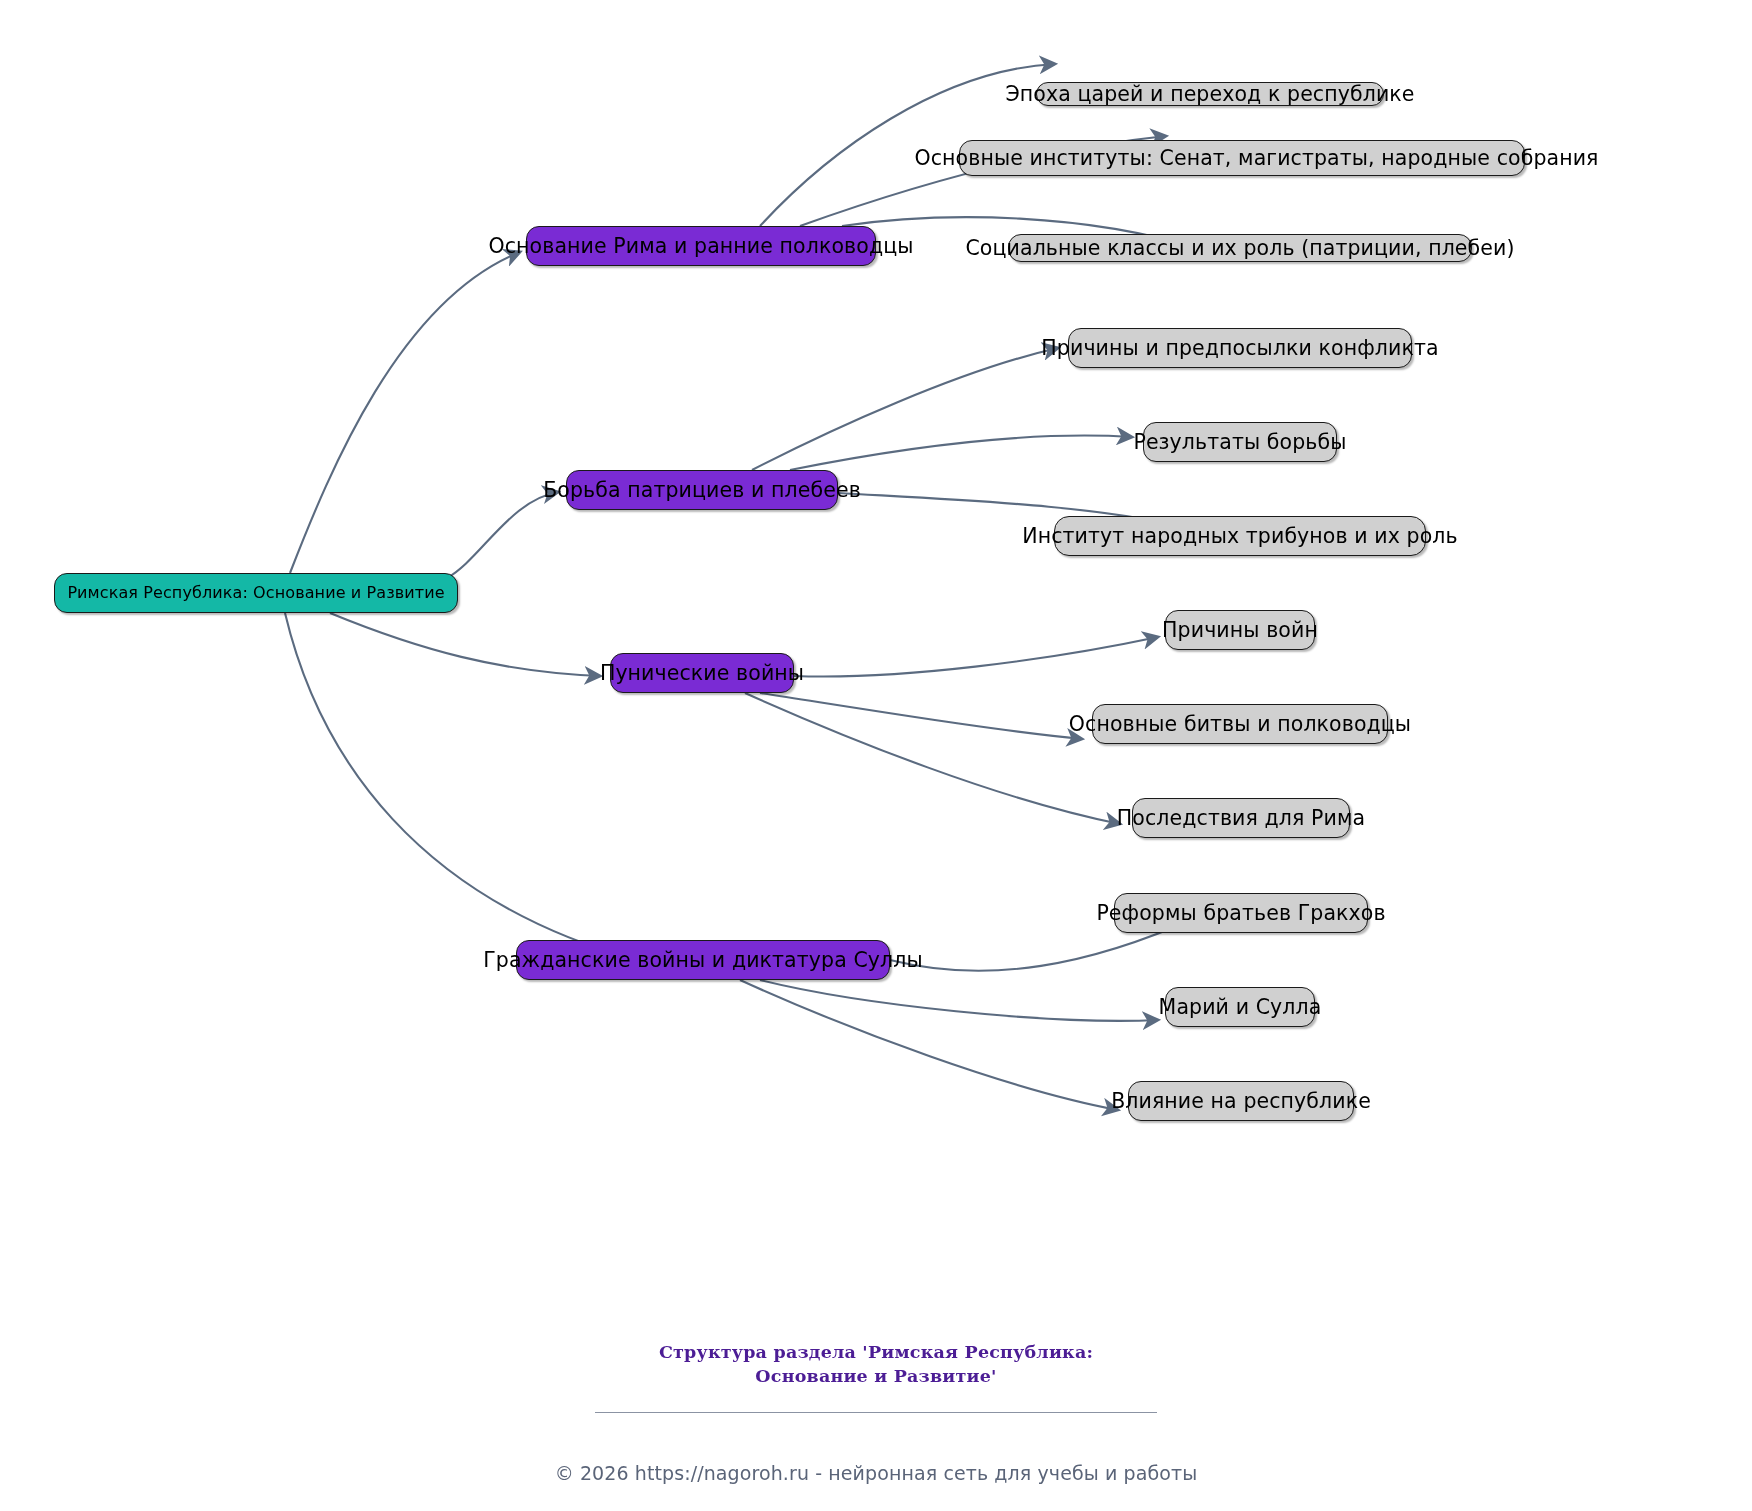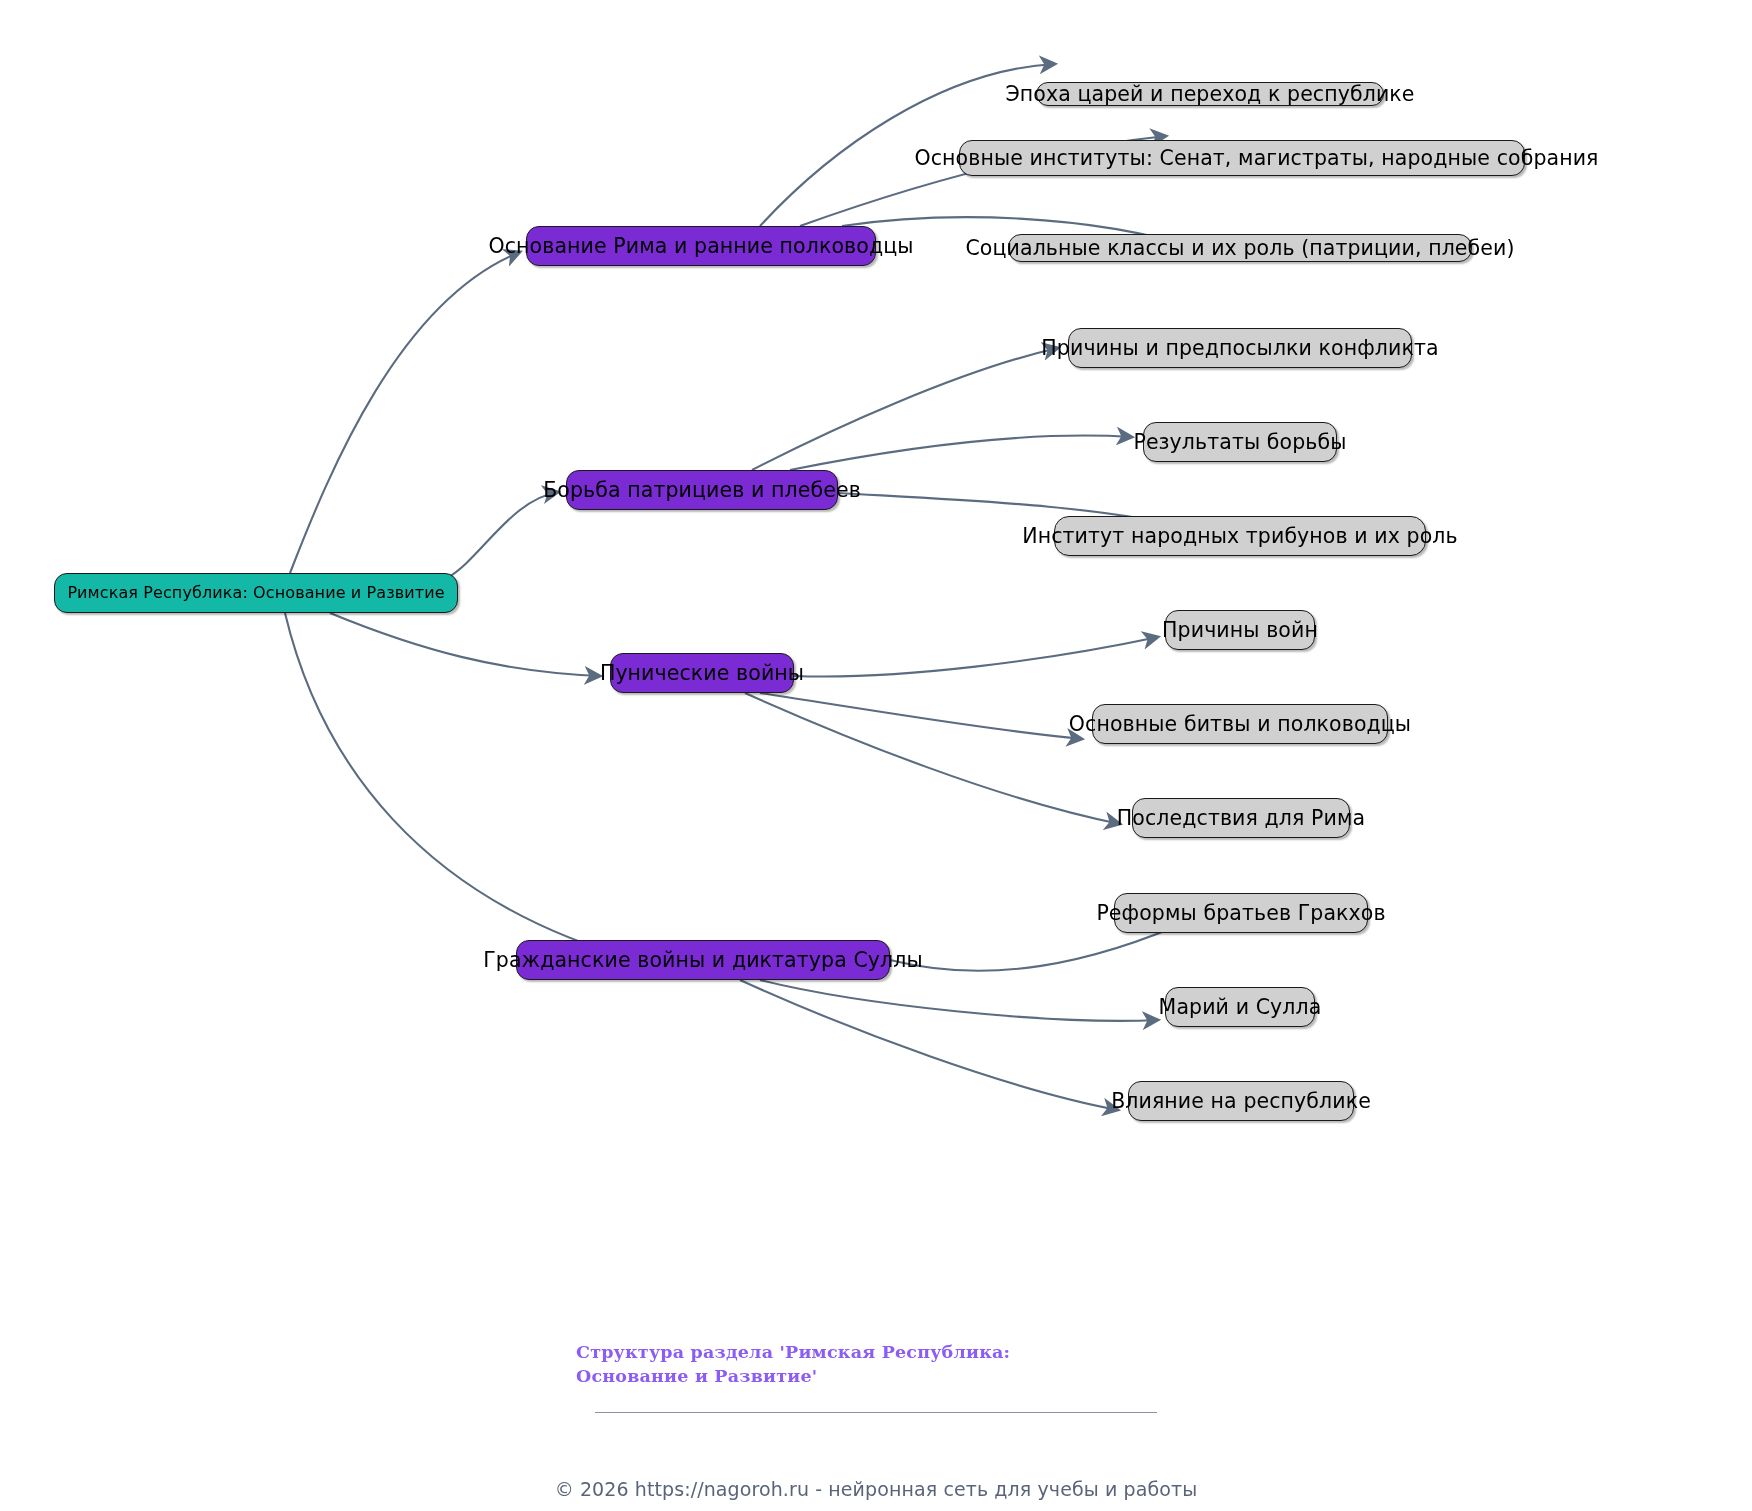--- a/index.html
+++ b/index.html
@@ -62,41 +62,41 @@
     background: #d0d0d0;
     font-size: 20.5px;
   }
 
   .node-label {
     padding: 0 6px;
   }
 
   .caption {
     position: absolute;
+    text-align: center;
     font-family: "DejaVu Serif", serif;
     font-weight: bold;
     font-size: 17.5px;
-    color: #8b5cf6;
+    color: #4c1d95;
     line-height: 1.36;
     letter-spacing: 0.2px;
   }
 
   .rule {
     position: absolute;
     border-top: 1.5px solid #8b93a3;
   }
 
   .copyright {
     position: absolute;
     text-align: center;
     font-family: "DejaVu Sans", sans-serif;
     font-size: 19px;
     color: #5a6478;
     letter-spacing: 0.1px;
-    margin-top: 16px;
   }
 </style>
 </head>
 <body>
 
 <div id="canvas">
 
   <svg id="edges" viewBox="0 0 1752 1511" xmlns="http://www.w3.org/2000/svg">
     <defs>
       <marker id="arrow" viewBox="0 0 12 12" refX="10" refY="6" markerWidth="9" markerHeight="9" orient="auto-start-reverse">

